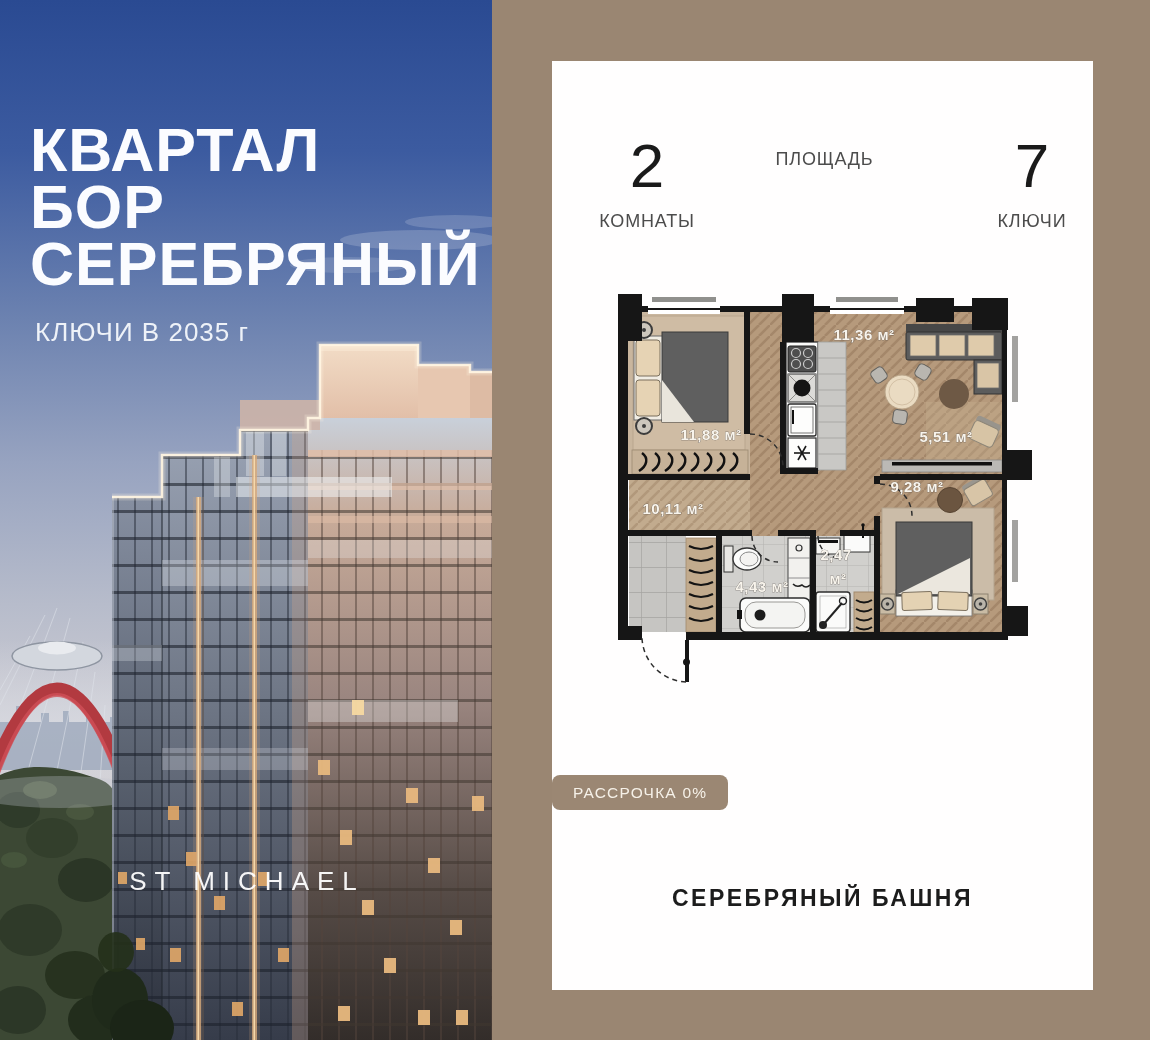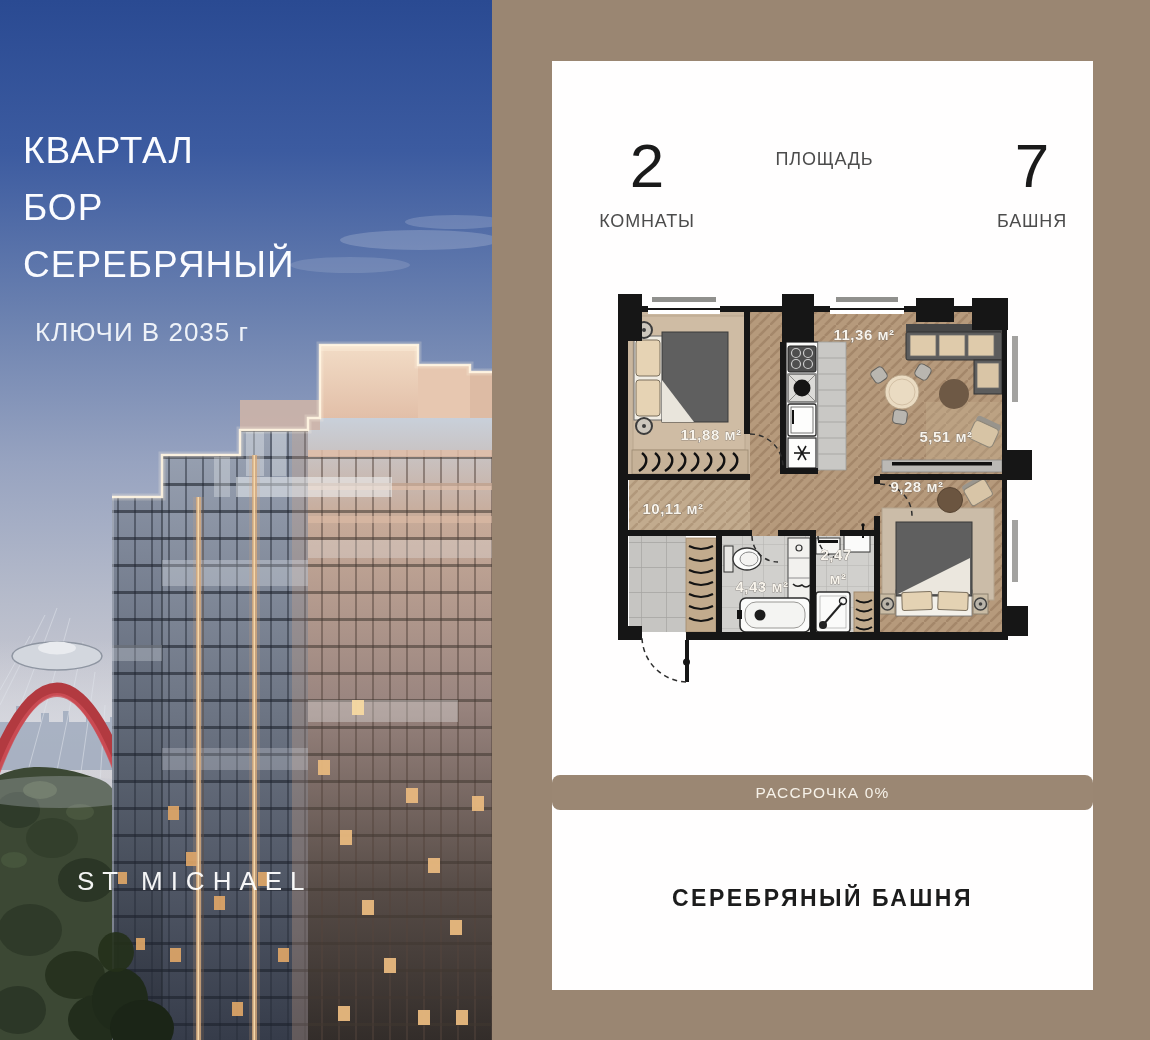--- a/index.html
+++ b/index.html
@@ -1,33 +1,33 @@
 <!DOCTYPE html>
 <html><head>
 <meta charset="utf-8">
 <style>
   html,body{margin:0;padding:0;background:#9a8672;}
   body{width:1150px;height:1040px;overflow:hidden;font-family:"Liberation Sans",sans-serif;}
   .stage{position:relative;width:1150px;height:1040px;background:#9a8672;}
   
   .photo{position:absolute;left:0;top:0;width:492px;height:1040px;overflow:hidden;background:#2a4a92;}
   .photo svg{position:absolute;left:0;top:0;}
-  .photo-title{position:absolute;left:23px;top:122px;color:#fbfcff;font-size:37px;line-height:57px;font-weight:normal;letter-spacing:1px;}
+  .photo-title{position:absolute;left:30px;top:122px;color:#fbfcff;font-size:61px;line-height:57px;font-weight:bold;letter-spacing:1px;}
   .photo-sub{position:absolute;left:35px;top:317px;color:#eef2f8;font-size:26px;letter-spacing:1px;}
-  .watermark{position:absolute;left:77px;top:866px;width:340px;text-align:left;color:#ffffff;opacity:.95;font-size:26px;letter-spacing:8px;}
+  .watermark{position:absolute;left:77px;top:866px;width:340px;text-align:center;color:#ffffff;opacity:.95;font-size:26px;letter-spacing:8px;}
   
   .card{position:absolute;left:552px;top:61px;width:541px;height:929px;background:#fffefe;}
   .stats{position:absolute;top:74px;left:0;width:100%;height:110px;}
   .stat{position:absolute;text-align:center;}
   .stat .v{font-size:62px;line-height:62px;color:#1a1a1a;}
   .stat .l{margin-top:14px;font-size:18px;color:#4c4c4c;letter-spacing:.8px;text-align:center;}
   .s1{left:30px;width:130px;} .s2{left:180px;width:185px;} .s3{left:425px;width:110px;}
   .plan{position:absolute;left:64px;top:231px;}
   .plbl{font-family:"Liberation Sans",sans-serif;font-weight:bold;font-size:15px;fill:#f8f4ec;paint-order:stroke;stroke:#5f5954;stroke-width:.5px;letter-spacing:.5px;}
-  .badges{position:absolute;top:714px;left:0;width:100%;display:flex;justify-content:space-between;gap:15px;flex-direction:column;}
+  .badges{position:absolute;top:714px;left:0;width:100%;display:flex;justify-content:space-between;gap:15px;}
   .badge{height:35px;line-height:35px;padding:0 21px;background:#9b8773;color:#f6f1e8;font-size:15.5px;
          letter-spacing:1.2px;border-radius:8px;border:none;font-family:"Liberation Sans",sans-serif;cursor:pointer;}
   .tower-name{position:absolute;top:824px;width:100%;text-align:center;font-size:23px;font-weight:bold;letter-spacing:2.5px;color:#1c1c1c;}
 </style>
 </head>
 <body>
 
 <div class="stage">
 
   <div class="photo">
@@ -206,21 +206,21 @@
     <div class="stats">
       <div class="stat s1">
         <div class="v">2</div>
         <div class="l">КОМНАТЫ</div>
       </div>
       <div class="stat s2">
         <div class="l">ПЛОЩАДЬ</div>
       </div>
       <div class="stat s3">
         <div class="v">7</div>
-        <div class="l">БАШНЯ</div>
+        <div class="l">КЛЮЧИ</div>
       </div>
     </div>
 
     <svg class="plan" width="420" height="400" viewBox="0 0 420 400">
       <defs>
         <pattern id="hb" width="22" height="11" patternUnits="userSpaceOnUse">
           <rect width="22" height="11" fill="#b69a7c"></rect>
           <path d="M0,11 L11,0 M11,11 L22,0" stroke="#a4876a" stroke-width="2.6" fill="none"></path>
         </pattern>
         <pattern id="hb2" width="22" height="11" patternUnits="userSpaceOnUse">

